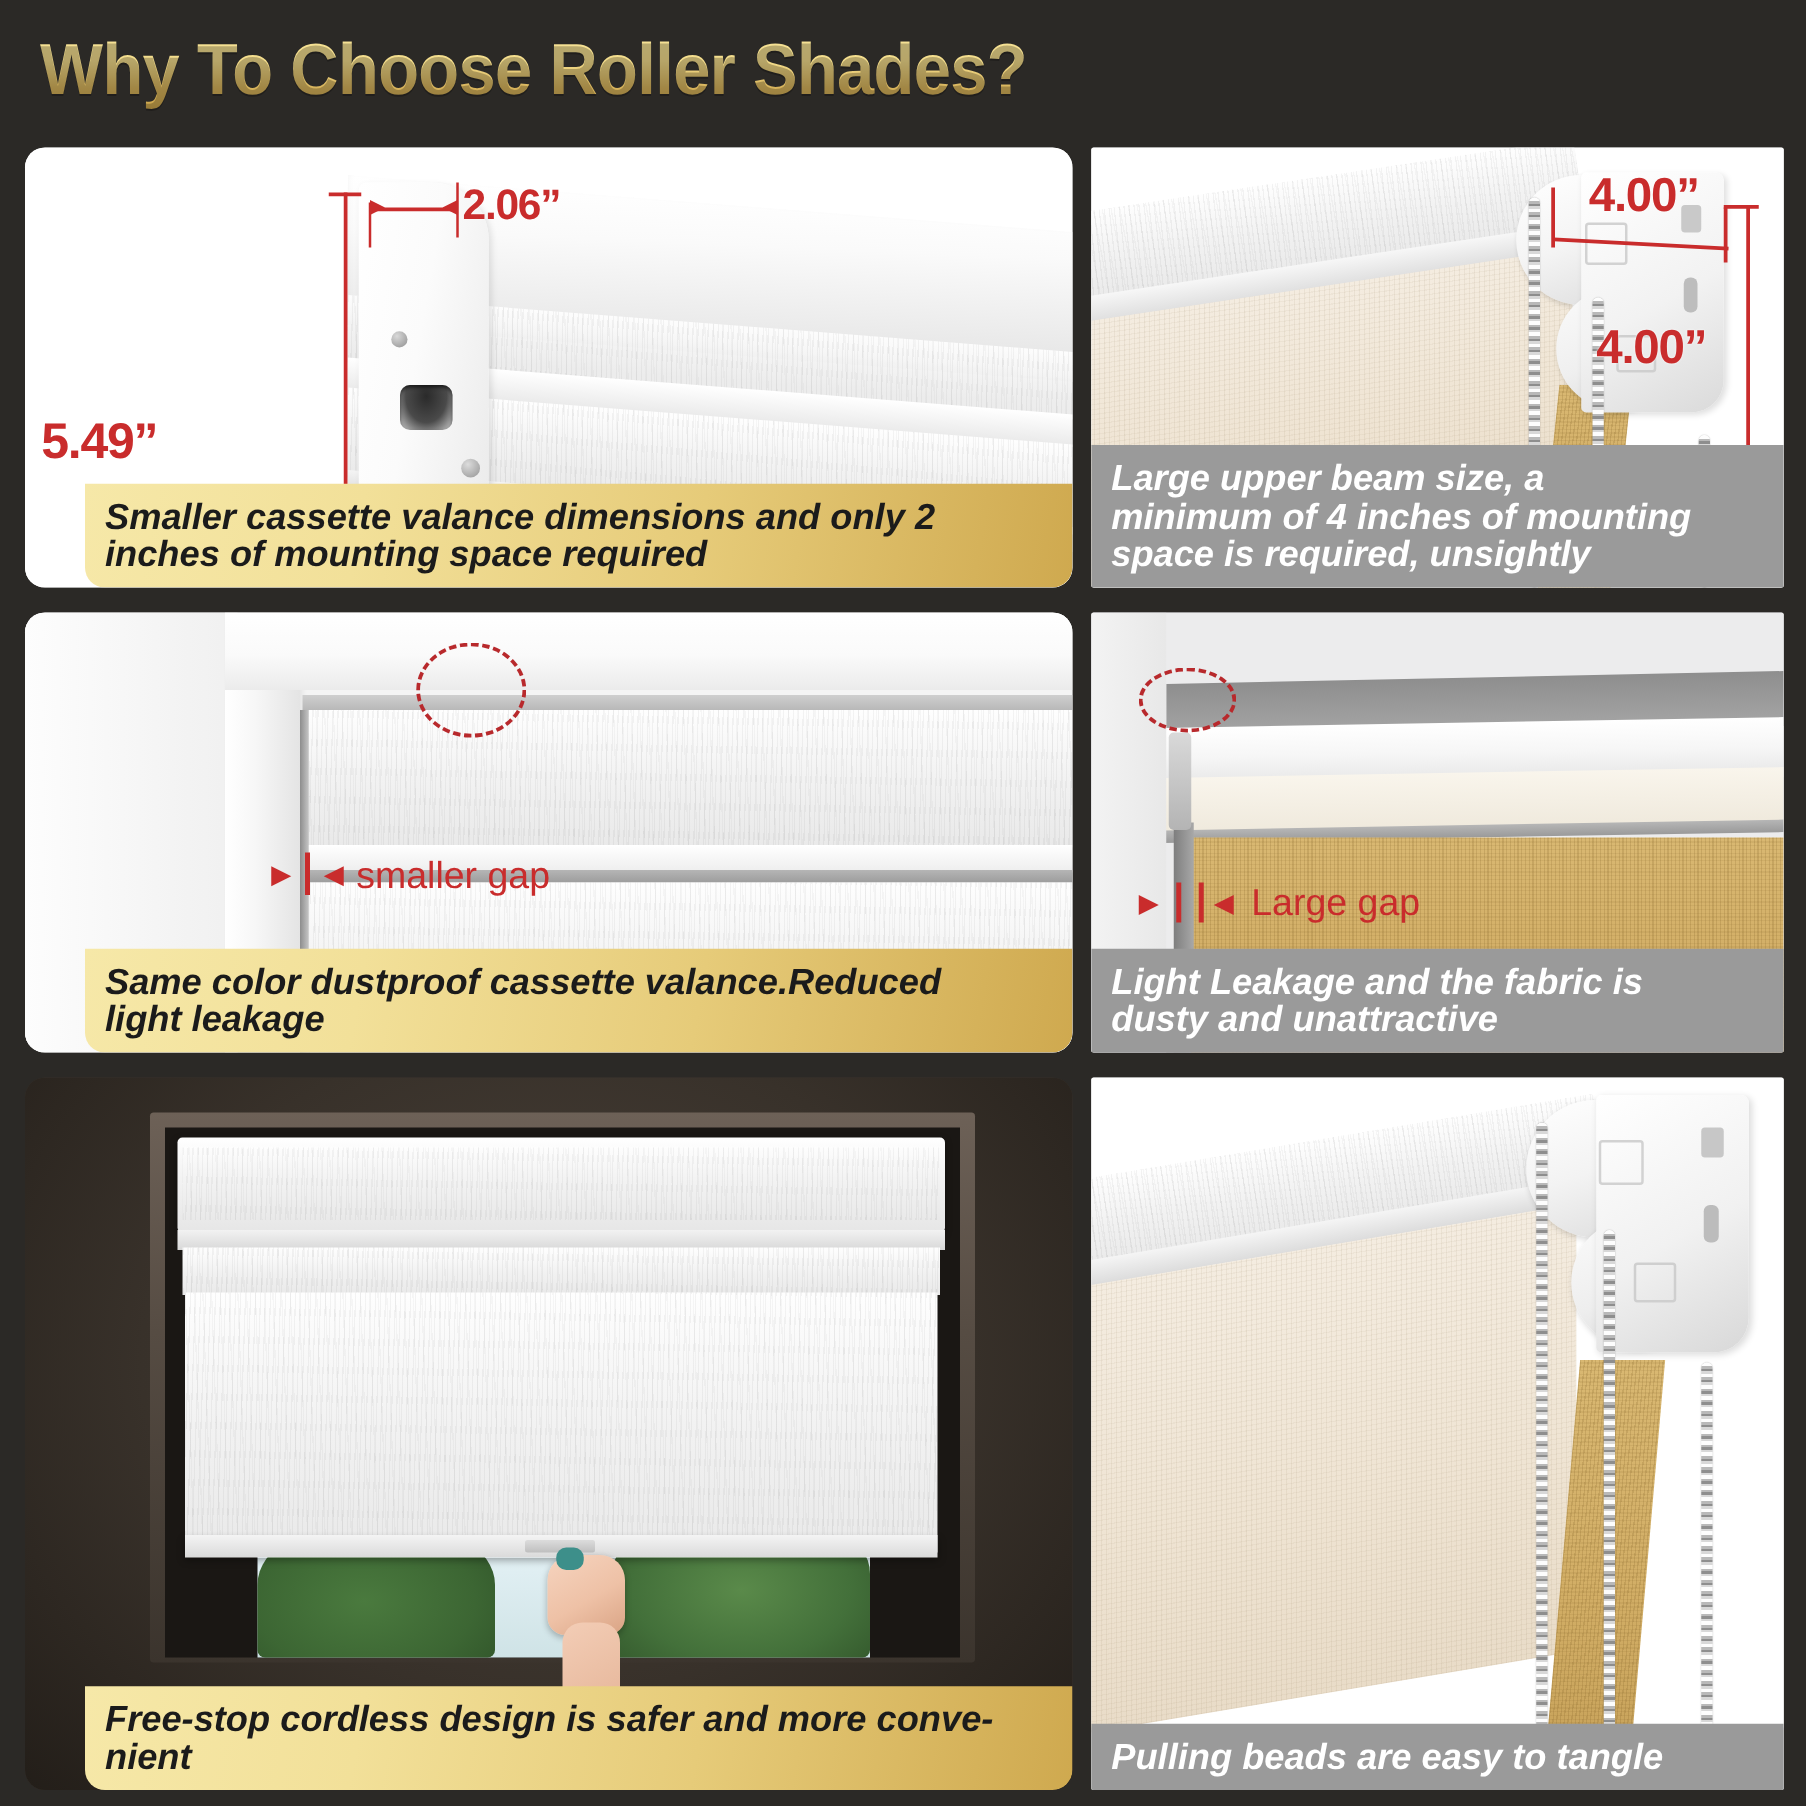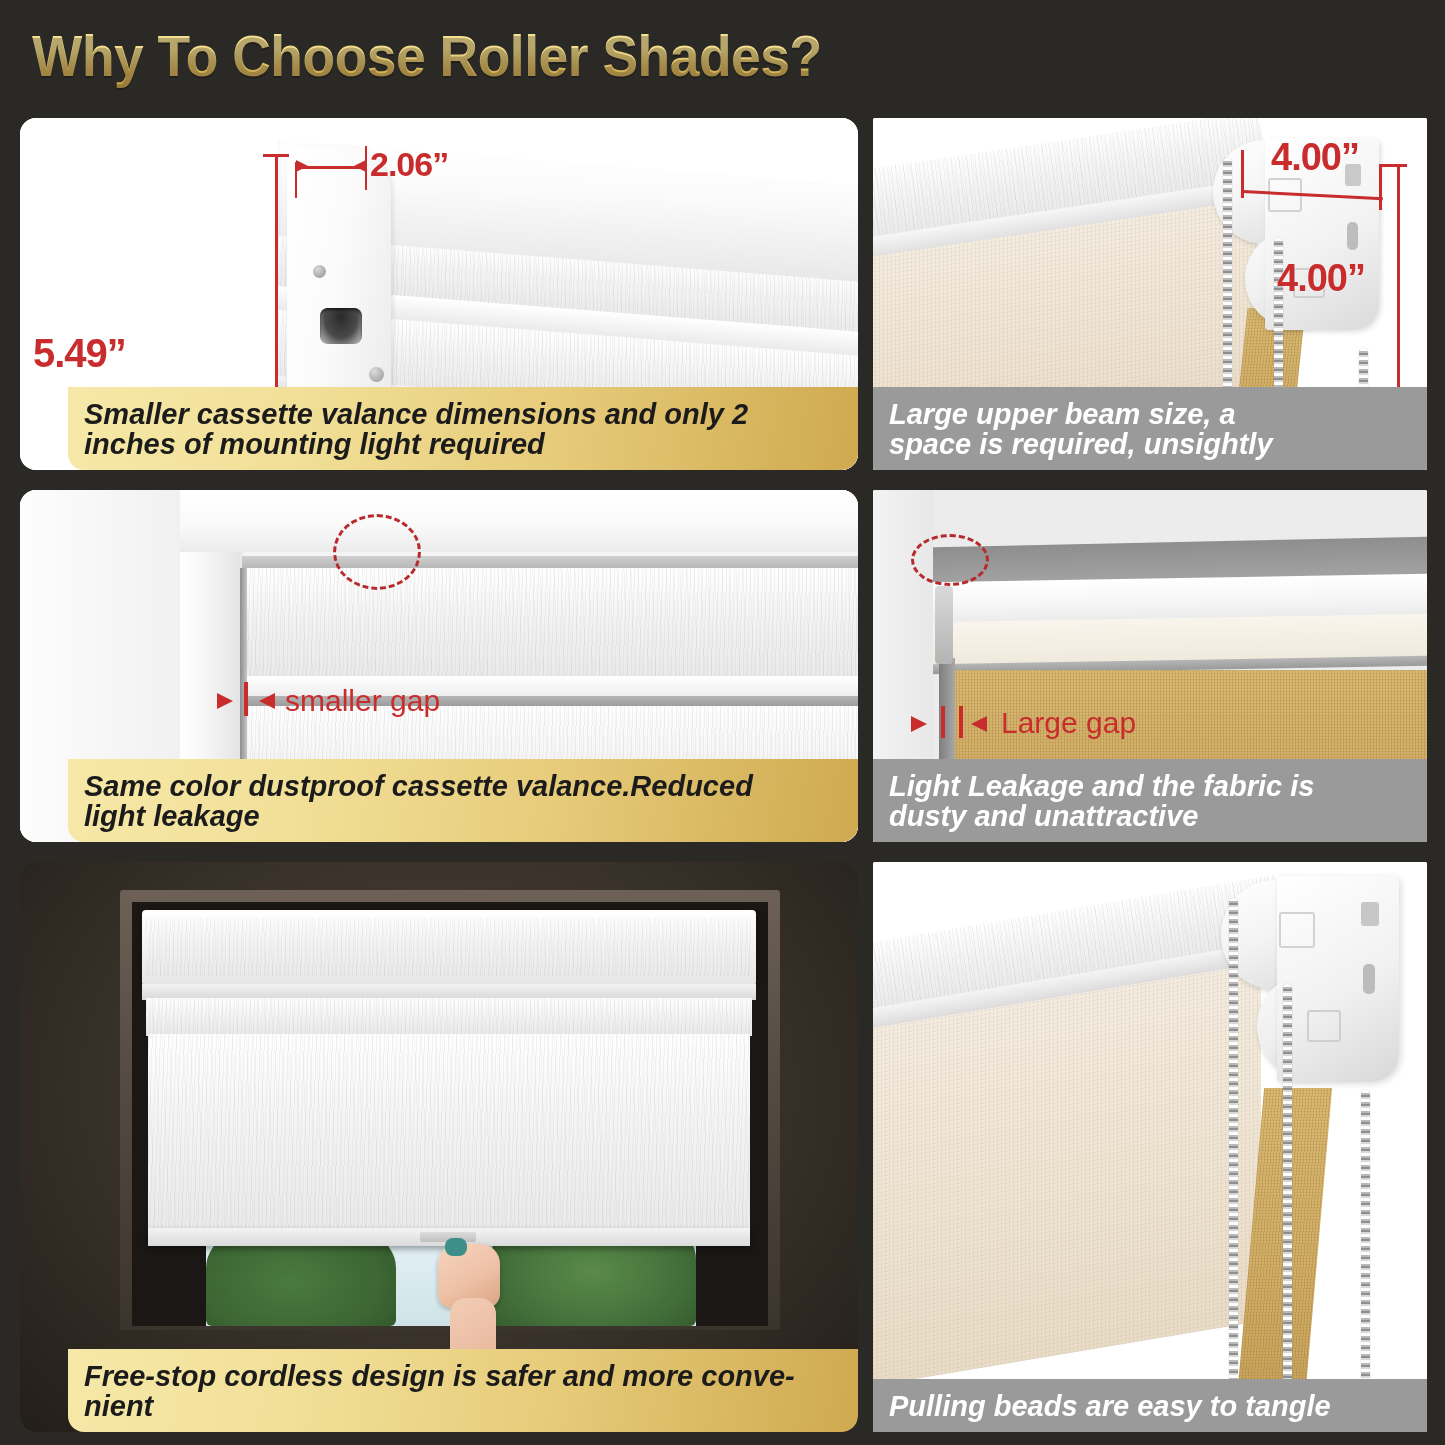--- a/index.html
+++ b/index.html
@@ -139,21 +139,21 @@
       <div class="dimtxt red" style="left:350px;top:27px;">2.06”</div>
 
       <div class="dline" style="left:255px;top:36px;width:3px;height:288px;"></div>
       <div class="dline" style="left:243px;top:36px;width:26px;height:3px;"></div>
       <div class="dline" style="left:243px;top:322px;width:26px;height:3px;"></div>
       <div class="dimtxt red" style="left:13px;top:213px;font-size:40px;">5.49”</div>
     </div>
 
     <div class="cap gold">
       <span class="line">Smaller cassette valance dimensions and only 2</span>
-      <span class="line">inches of mounting light required</span>
+      <span class="line">inches of mounting space required</span>
     </div>
   </div>
 
   <div class="panel right r1" style="background:#ffffff;">
     <div class="media" style="height:448px;background:#ffffff;">
 
       <div class="wfabric" style="position:absolute;left:-10px;top:52px;width:400px;height:74px;
                   transform:rotate(-8.5deg);transform-origin:left top;border-radius:4px;"></div>
       <div style="position:absolute;left:-10px;top:120px;width:400px;height:22px;
                   background:linear-gradient(180deg,#f7f7f7,#dedede);
@@ -191,20 +191,21 @@
       <div class="dimtxt red" style="left:398px;top:18px;font-size:38px;">4.00”</div>
 
       <div class="dline" style="left:524px;top:46px;width:3px;height:268px;"></div>
       <div class="dline" style="left:506px;top:46px;width:28px;height:3px;"></div>
       <div class="dline" style="left:496px;top:311px;width:38px;height:3px;"></div>
       <div class="dimtxt red" style="left:404px;top:139px;font-size:38px;">4.00”</div>
     </div>
 
     <div class="cap gray">
       <span class="line">Large upper beam size, a</span>
+      <span class="line">minimum of 4 inches of mounting</span>
       <span class="line">space is required, unsightly</span>
     </div>
   </div>
 
   <div class="panel right r2" style="background:#ececed;">
     <div class="media" style="height:352px;background:#ececed;">
 
       <div style="position:absolute;left:60px;top:52px;width:494px;height:44px;
                   background:linear-gradient(180deg,#8e8e8e,#a6a6a6);transform:skewY(-1.2deg);"></div>
 

